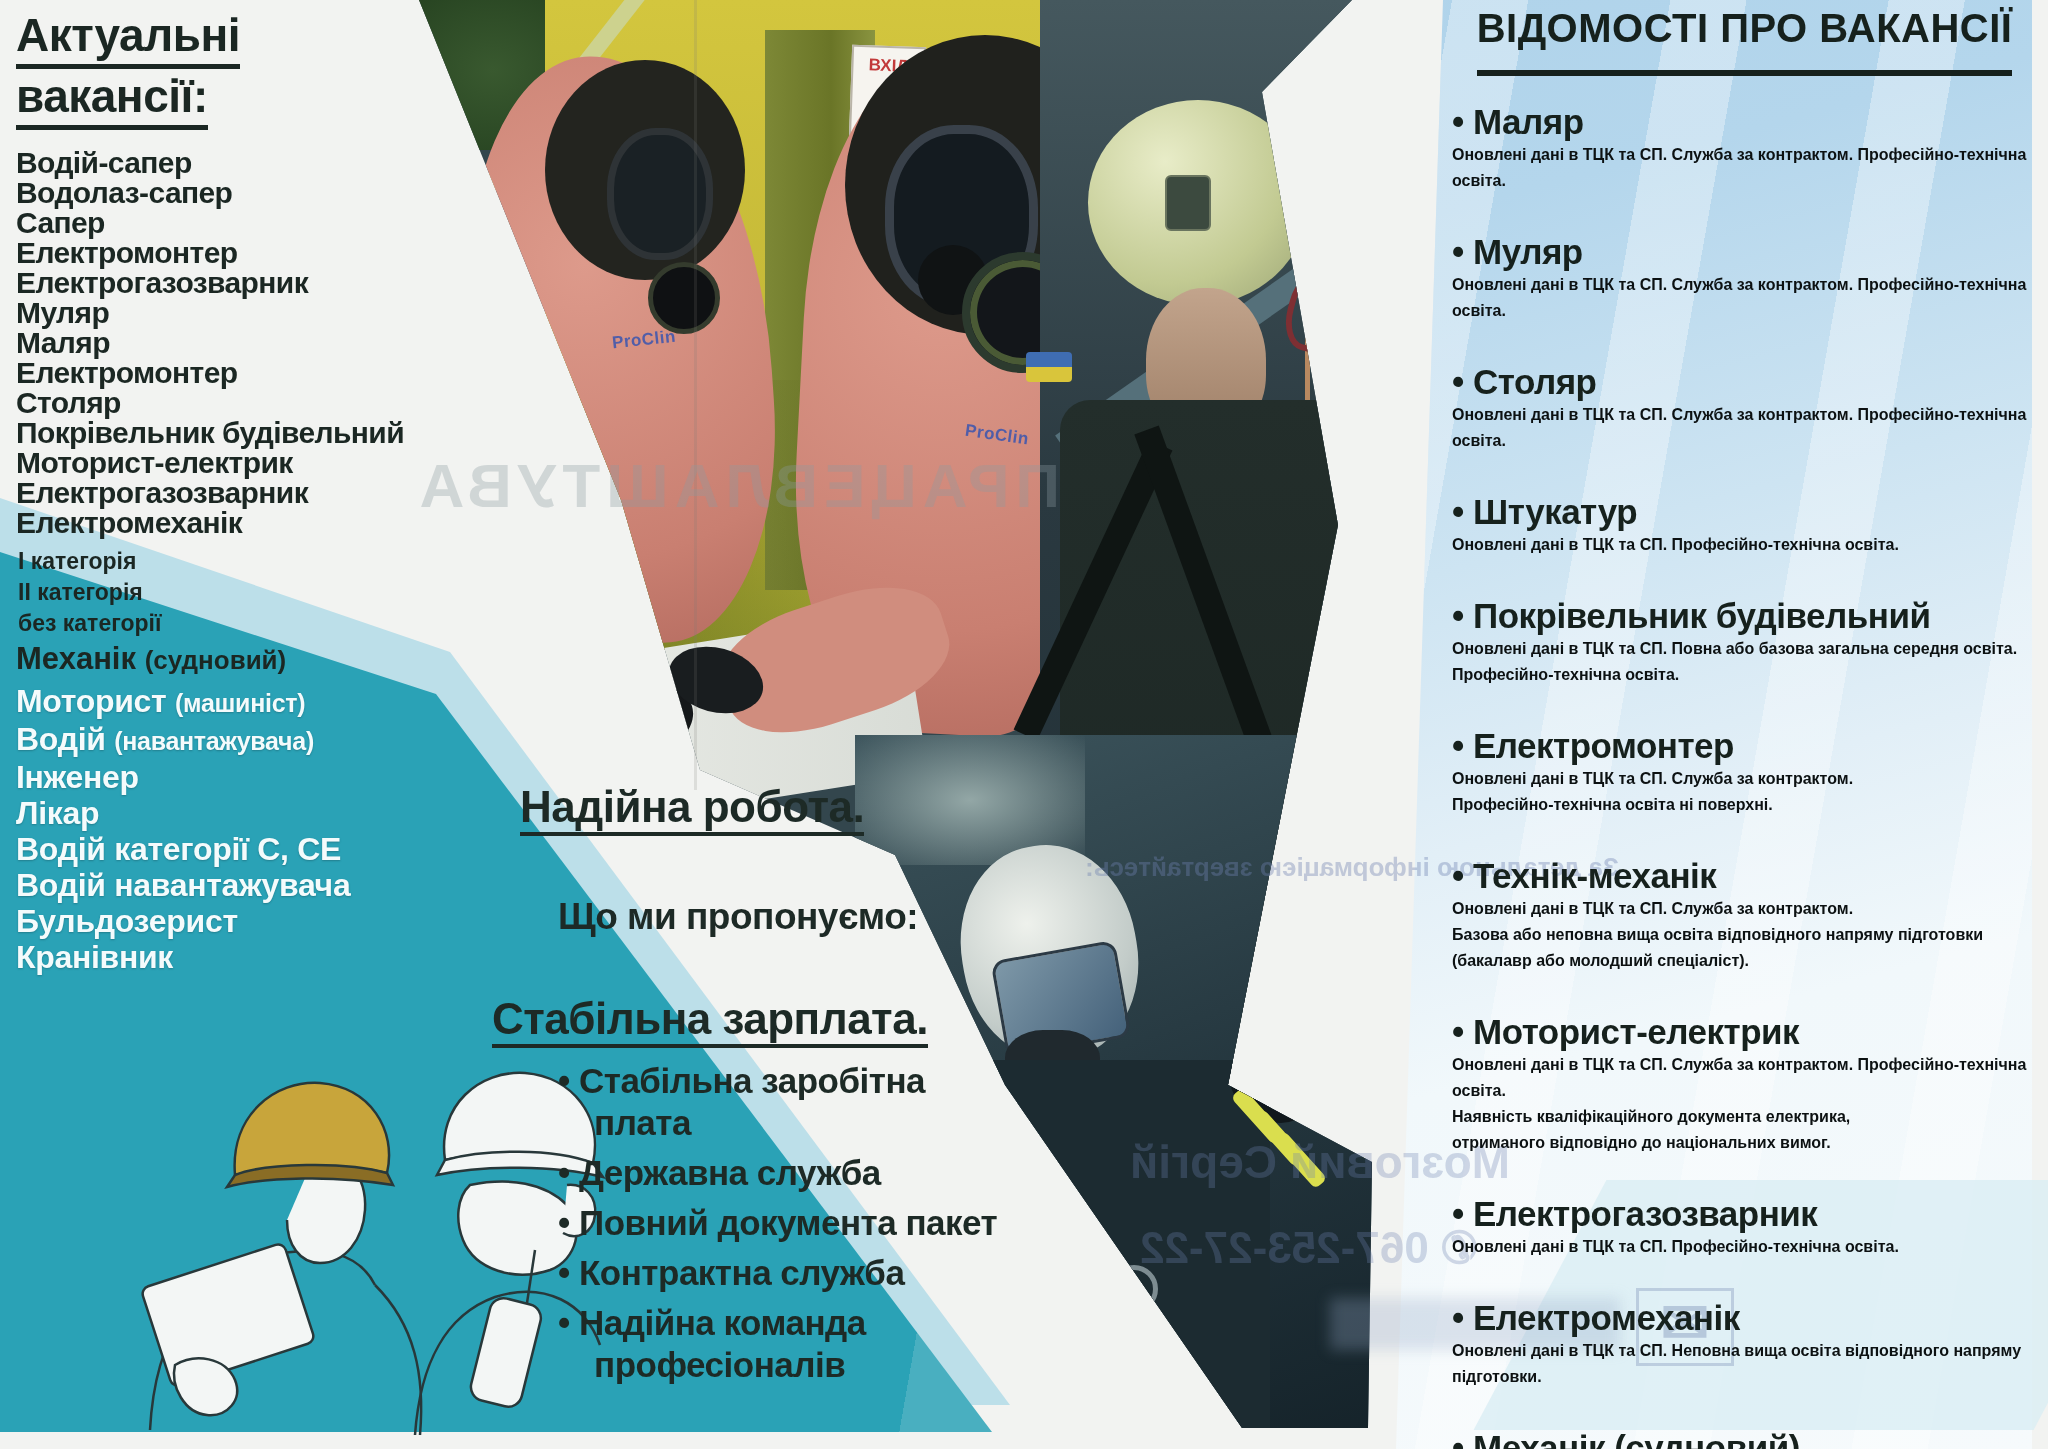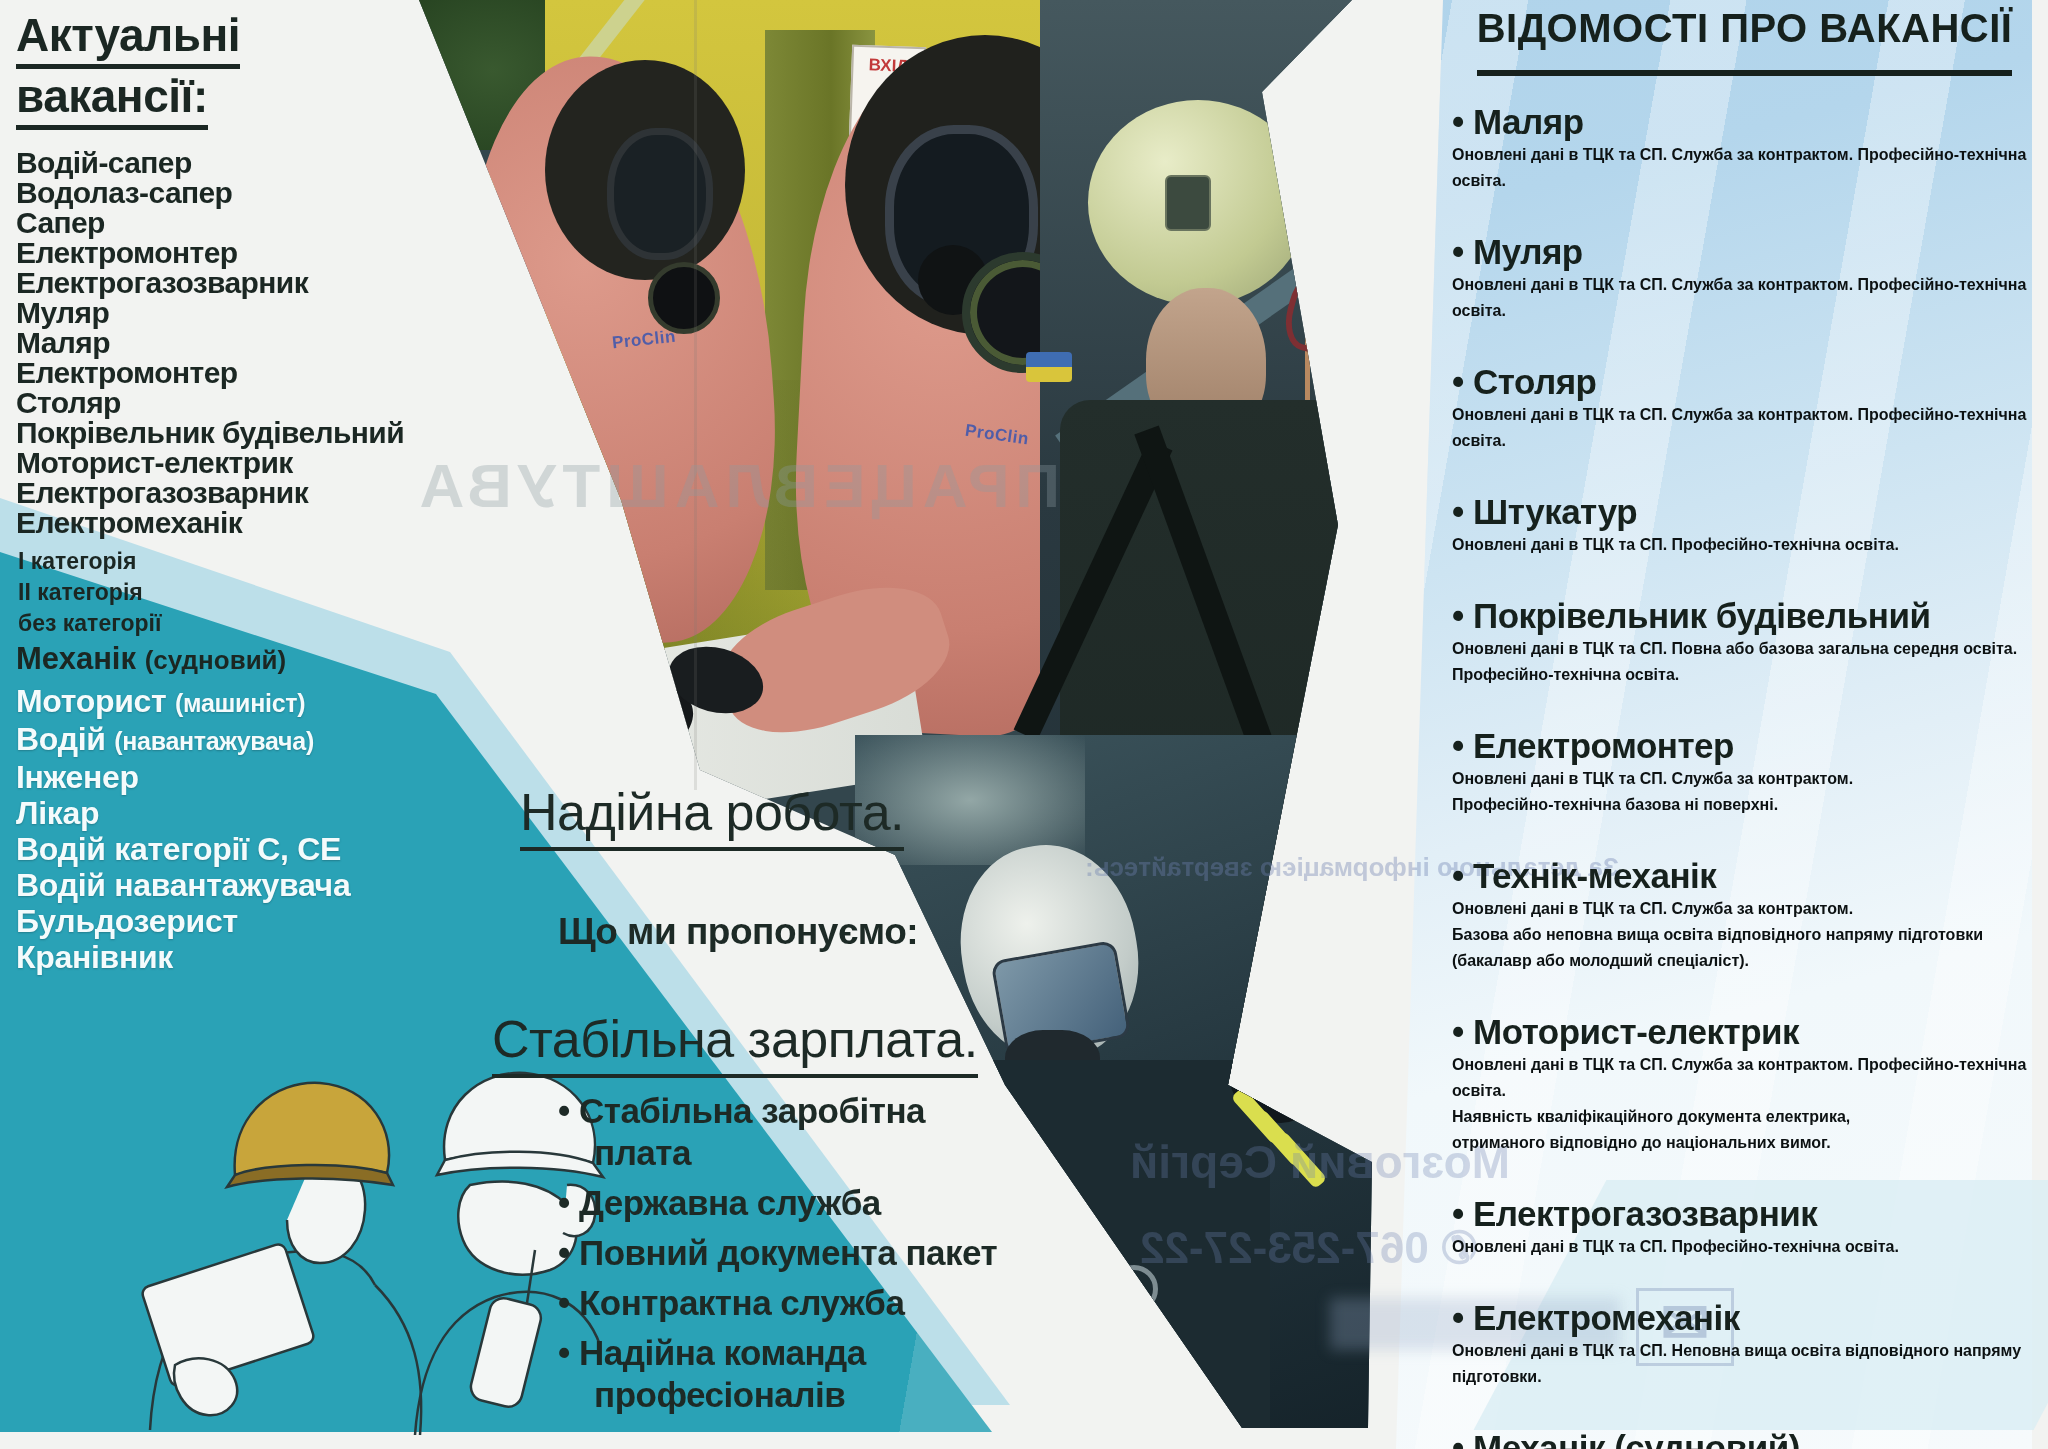--- a/index.html
+++ b/index.html
@@ -108,22 +108,22 @@
     font-weight:700;letter-spacing:-.6px;}
   #categories{list-style:none;margin:8px 0 0 2px;padding:0;font-size:23px;line-height:31px;font-weight:700;}
   #mechanic-line{margin-top:2px;font-weight:700;font-size:31px;}
   #mechanic-line .paren{font-size:26px;}
   #jobs-light{list-style:none;margin:6px 0 0 0;padding:0;font-size:32px;line-height:36px;font-weight:700;
     color:#f4fbfc;letter-spacing:-.3px;text-shadow:0 1px 2px rgba(20,60,70,.35);}
   #jobs-light .paren{font-size:25px;}
 
   
   .mid-col{left:492px;top:782px;width:545px;color:#1d2a26;}
-  .slogan{display:inline-block;font-size:52px;font-weight:400;border-bottom:4px solid #1d2a26;
-    padding-bottom:5px;letter-spacing:-.5px;}
+  .slogan{display:inline-block;font-size:44px;font-weight:700;border-bottom:4px solid #1d2a26;
+    letter-spacing:-.5px;}
   #slogan1{margin-left:28px;}
   #slogan2{margin-top:56px;}
   #offer-heading{margin:60px 0 0 66px;font-size:37px;font-weight:700;letter-spacing:-.5px;}
   #offers{list-style:none;margin:12px 0 0 66px;padding:0;font-size:35px;line-height:42px;font-weight:700;
     letter-spacing:-.5px;width:470px;}
   #offers li{padding-left:36px;text-indent:-36px;margin-bottom:8px;}
   #offers li::before{content:"•  ";}
 
   
   .right-col{left:1452px;top:6px;width:585px;color:#16211d;}
@@ -336,21 +336,21 @@
        <p>Оновлені дані в ТЦК та СП.  Професійно-технічна освіта.</p>
      </div>
         <div class="vac">
        <h3><span>Покрівельник будівельний</span></h3>
        <p>Оновлені дані в ТЦК та СП. Повна або базова загальна середня освіта.</p>
           <p>Професійно-технічна освіта.</p>
      </div>
         <div class="vac">
        <h3><span>Електромонтер</span></h3>
        <p>Оновлені дані в ТЦК та СП.  Служба за контрактом.</p>
-          <p>Професійно-технічна базова ні поверхні.</p>
+          <p>Професійно-технічна освіта ні поверхні.</p>
      </div>
         <div class="vac">
        <h3><span>Технік-механік</span></h3>
        <p>Оновлені дані в ТЦК та СП.  Служба за контрактом.</p>
           <p>Базова або неповна вища освіта відповідного напряму підготовки</p>
           <p>(бакалавр або молодший спеціаліст).</p>
      </div>
         <div class="vac">
        <h3><span>Моторист-електрик</span></h3>
        <p>Оновлені дані в ТЦК та СП. Служба за контрактом. Професійно-технічна освіта.</p>

